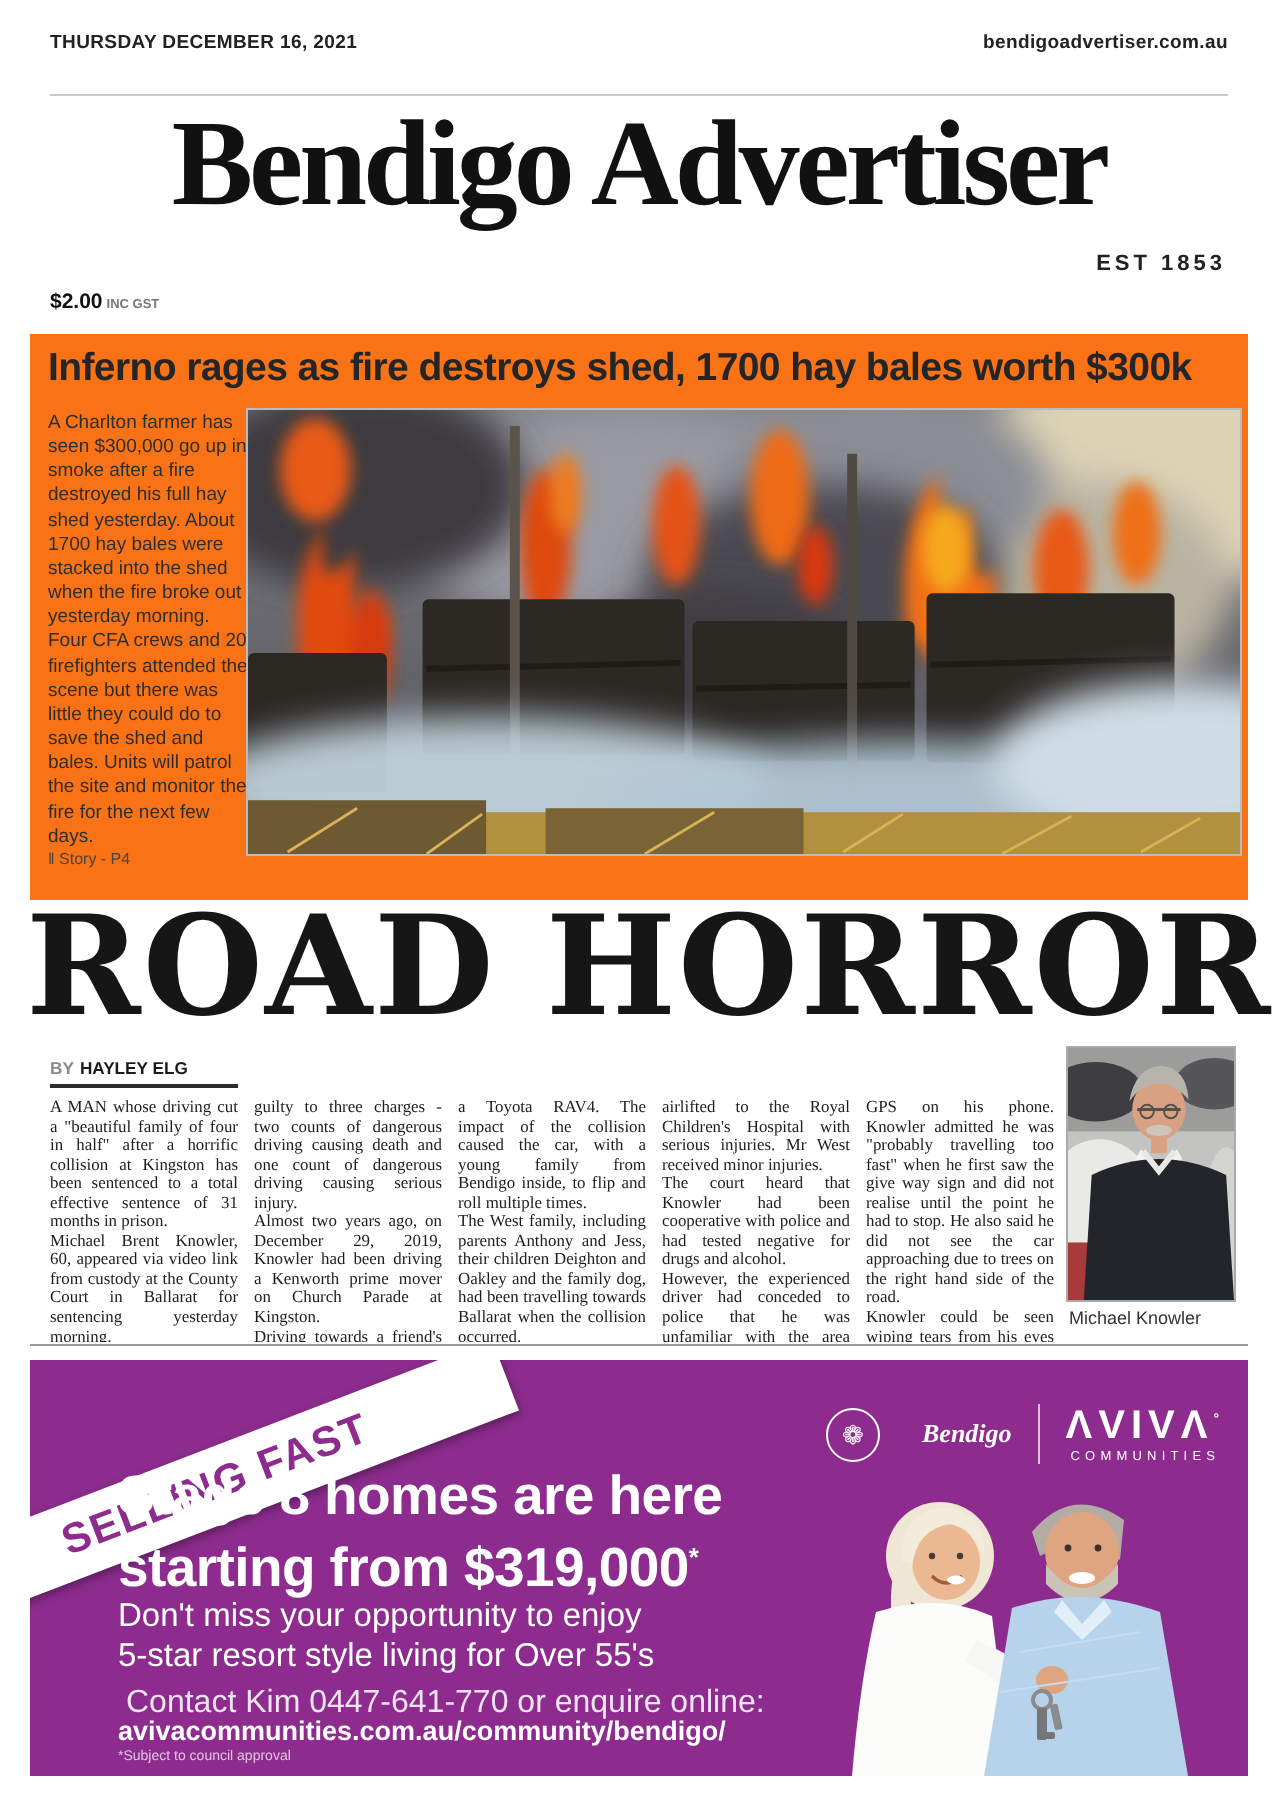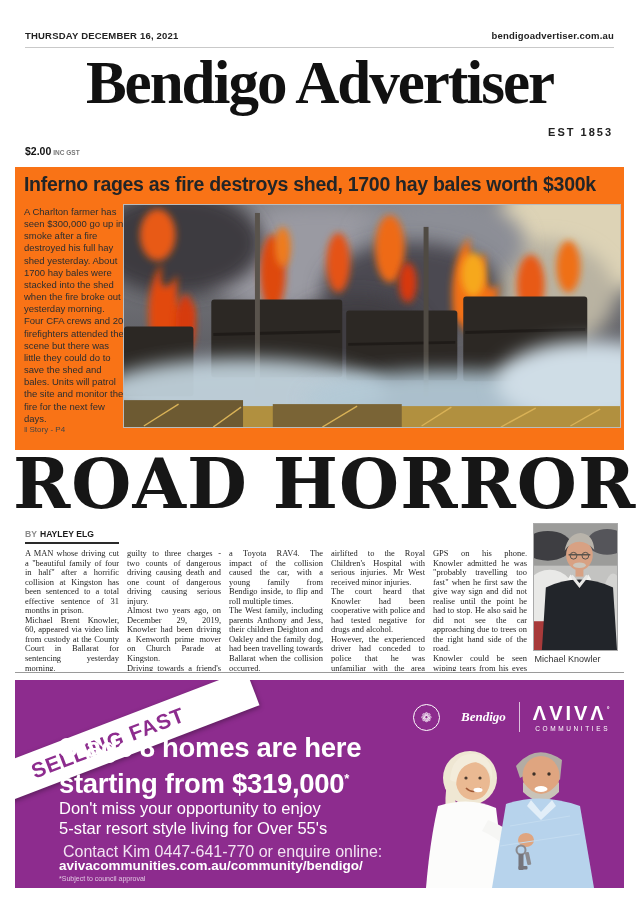--- a/index.html
+++ b/index.html
@@ -3,21 +3,21 @@
 <meta charset="utf-8">
 <style>
   * { margin:0; padding:0; box-sizing:border-box; }
   html,body { background:#fff; }
   .page {
     position:relative; width:639px; height:908px; margin:0 auto;
     background:#fff; overflow:hidden;
     font-family:"Liberation Sans", sans-serif; color:#1b1b1b;
   }
   
-  .topbar { position:absolute; top:30px; left:25px; right:25px; display:flex; justify-content:space-between; }
+  .topbar { position:absolute; top:16px; left:25px; right:25px; display:flex; justify-content:space-between; }
   .topbar .date, .topbar .site { font-size:9.5px; font-weight:bold; letter-spacing:.2px; color:#222; }
   .toprule { position:absolute; top:47px; left:25px; right:25px; height:1px; background:#c9c9c9; }
 
   
   .masthead {
     position:absolute; top:48px; left:20px; right:20px; text-align:center;
     font-family:Liberation Serif, serif; font-weight:bold; font-size:61px;
     letter-spacing:-2px; color:#111; line-height:1.15; white-space:nowrap;
   }
   .est { position:absolute; top:126px; right:26px; font-size:11px; font-weight:bold; letter-spacing:2px; color:#222; }

